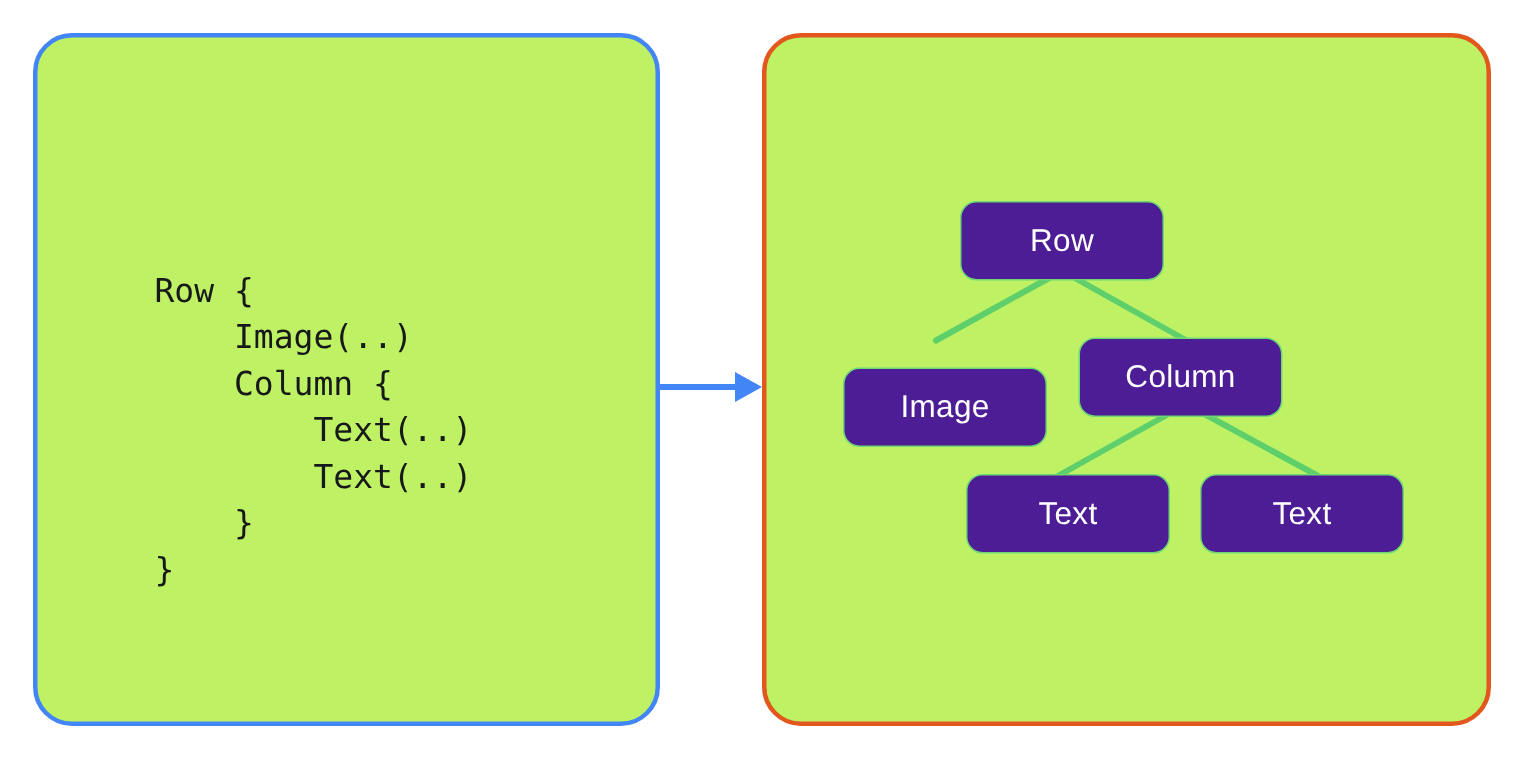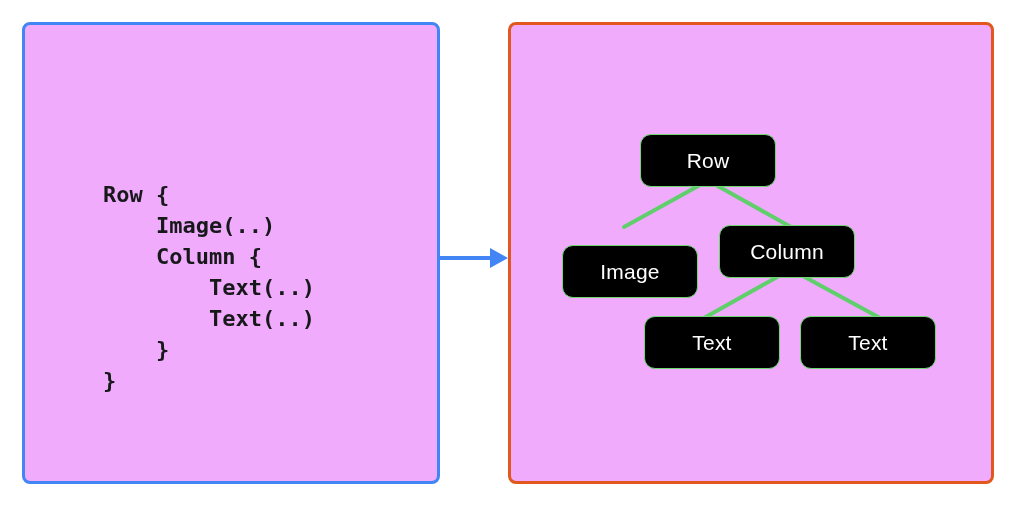--- a/index.html
+++ b/index.html
@@ -16,24 +16,23 @@
   #canvas {
     position: relative;
     width: 1014px;
     height: 506px;
     background: #ffffff;
   }
 
   
   .panel {
     position: absolute;
-    background: #f0abfc;
+    background: #bef264;
     box-sizing: border-box;
-    border-radius: 8px;
-    font-weight: bold;
+    border-radius: 26px;
   }
   #code-panel {
     left: 22px;
     top: 22px;
     width: 418px;
     height: 462px;
     border: 3px solid #4285f4;
   }
   #tree-panel {
     left: 508px;
@@ -70,21 +69,21 @@
   #tree-svg {
     position: absolute;
     left: 508px;
     top: 22px;
     width: 486px;
     height: 462px;
   }
   .tree-node {
     position: absolute;
     box-sizing: border-box;
-    background: #000000;
+    background: #4c1d95;
     border: 1.5px solid #6fd873;
     border-radius: 11px;
     color: #ffffff;
     font-family: "Liberation Sans", sans-serif;
     font-size: 21px;
     font-weight: 400;
     display: flex;
     align-items: center;
     justify-content: center;
     letter-spacing: 0.2px;

